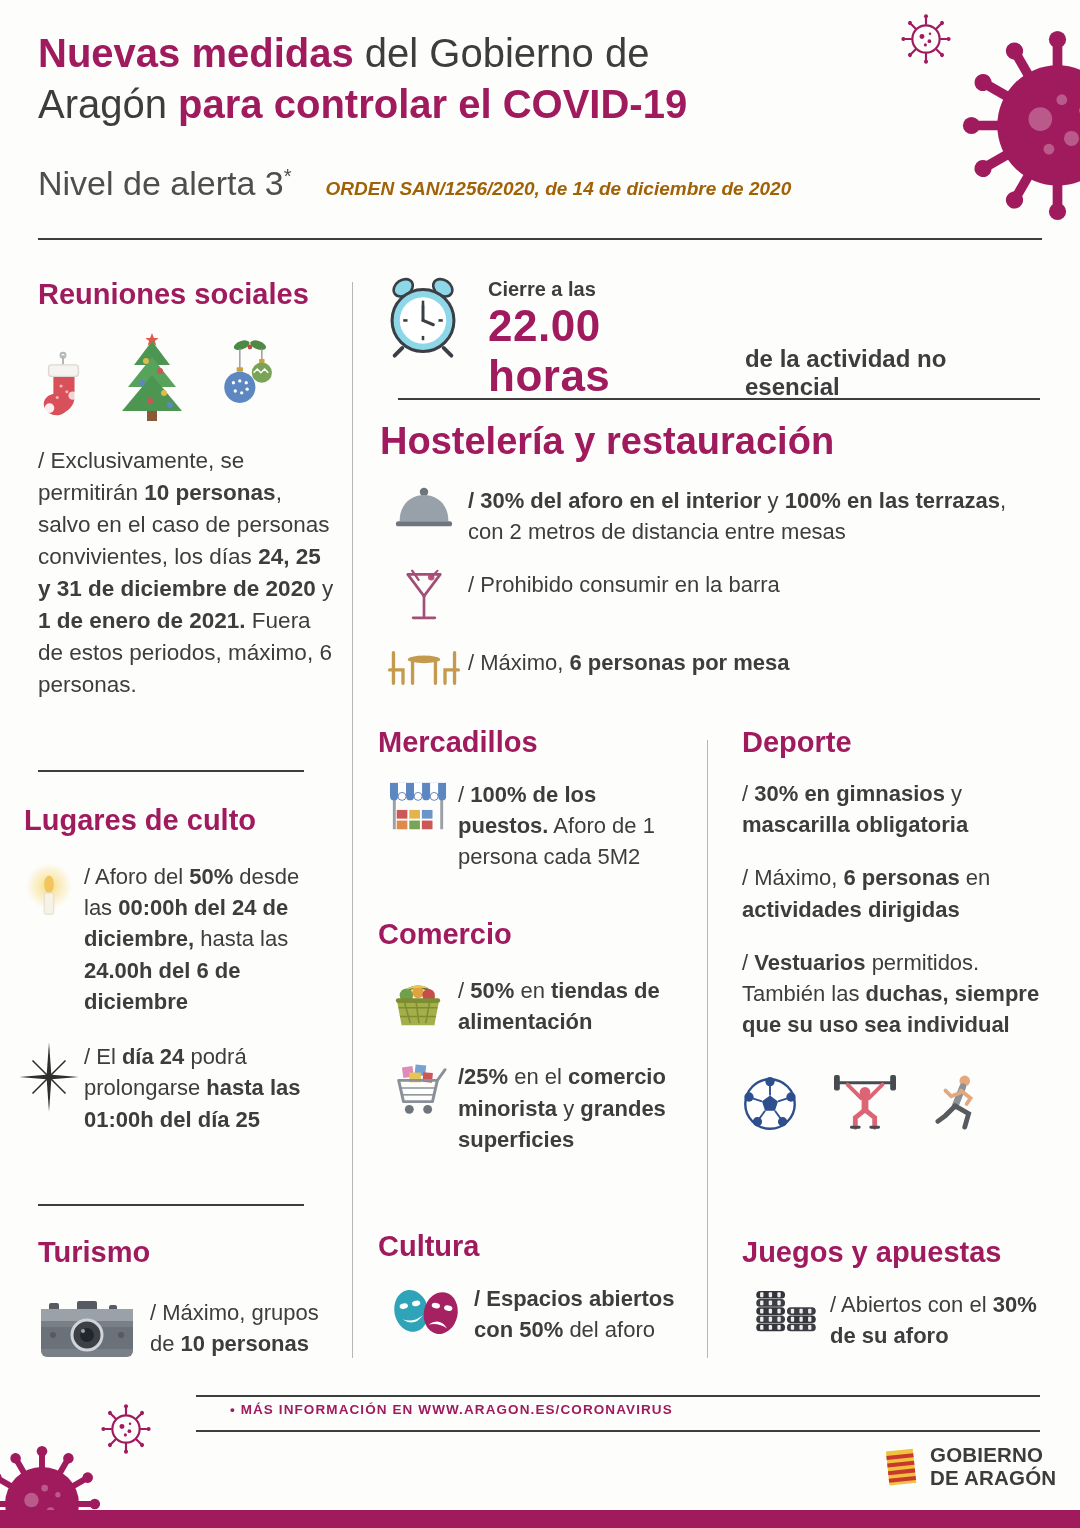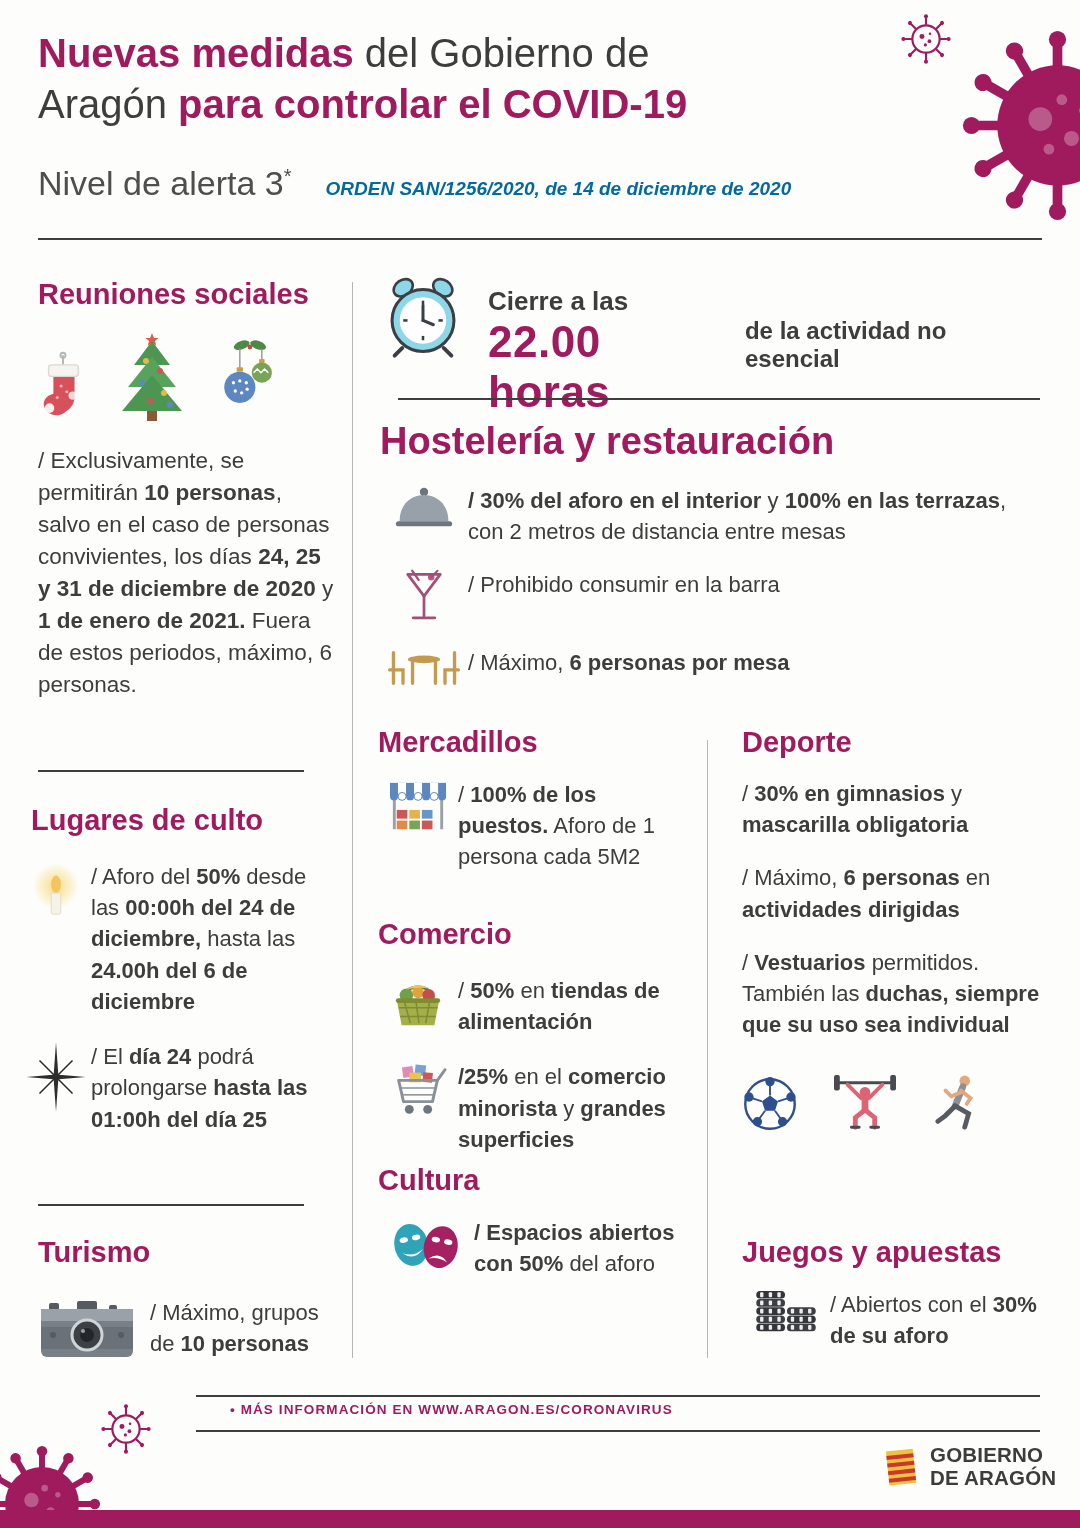--- a/index.html
+++ b/index.html
@@ -17,21 +17,21 @@
     font-family:"Liberation Sans","DejaVu Sans",sans-serif;
     color:var(--dark-text);
   }
   
   .title{position:absolute;left:38px;top:28px;font-size:40px;line-height:1.28;font-weight:400;color:var(--dark-text);}
   .accent{color:var(--magenta);font-weight:800;}
   .b{font-weight:700;}
   .subtitle-row{position:absolute;left:38px;top:164px;display:flex;align-items:baseline;gap:34px;}
   .alert{font-size:34px;color:#4e4e4e;font-weight:400;}
   .alert sup{font-size:20px;color:#4e4e4e;}
-  .order{font-size:19px;font-style:italic;font-weight:600;color:#0369a1;}
+  .order{font-size:19px;font-style:italic;font-weight:600;color:#a16207;}
   .rule{position:absolute;background:var(--rule-dark);}
   #header-rule{left:38px;top:238px;width:1004px;height:2px;}
   #rule-cierre{left:398px;top:398px;width:642px;height:2px;}
   #rule-left-1{left:38px;top:770px;width:266px;height:1.5px;}
   #rule-left-2{left:38px;top:1204px;width:266px;height:1.5px;}
   #rule-f1{left:196px;top:1395px;width:844px;height:2px;}
   #rule-f2{left:196px;top:1430px;width:844px;height:2px;}
   .v-div{position:absolute;width:1px;background:var(--divider-gray);}
   #v-div1{left:352px;top:282px;height:1076px;}
   #v-div2{left:707px;top:740px;height:618px;}
@@ -39,45 +39,45 @@
   .sec{position:absolute;}
   .heading{font-size:29px;font-weight:800;color:var(--magenta);}
   .body-t{font-size:22px;line-height:1.42;color:var(--dark-text);}
   .item-row{display:flex;align-items:flex-start;}
   .ic{display:flex;justify-content:center;align-items:flex-start;flex:0 0 80px;}
   .tx{flex:1;}
   
   #sec-reuniones{left:38px;top:278px;width:296px;}
   .xmas-row{display:flex;align-items:flex-end;gap:24px;margin-top:14px;height:98px;}
   #sec-reuniones .body-t{margin-top:22px;font-size:22.5px;}
-  #sec-culto{left:21px;top:804px;width:312px;}
+  #sec-culto{left:14px;top:804px;width:312px;}
   #sec-culto .heading{padding-left:10px;}
   #sec-culto .item-row{margin-top:24px;}
   #sec-culto .ic{flex:0 0 70px;}
   #sec-turismo{left:38px;top:1236px;width:300px;}
   #sec-turismo .item-row{margin-top:28px;}
   #sec-turismo .ic{flex:0 0 112px;justify-content:flex-start;}
   
   #sec-cierre{left:380px;top:274px;width:662px;display:flex;gap:20px;}
   .cierre-ic{flex:0 0 88px;}
-  .cierre-lead{font-size:26px;font-weight:700;margin-top:12px;}
-  .cierre-line{display:flex;align-items:flex-start;gap:14px;}
+  .cierre-lead{font-size:20px;font-weight:700;margin-top:4px;}
+  .cierre-line{display:flex;align-items:flex-end;gap:14px;}
   .cierre-time{font-size:44px;font-weight:800;color:var(--magenta);letter-spacing:0.5px;}
   .cierre-tail{font-size:24px;font-weight:700;}
   
   #sec-hosteleria{left:380px;top:420px;width:662px;}
   #sec-hosteleria .heading{font-size:38px;}
   #sec-hosteleria .item-row{margin-top:22px;}
   #sec-hosteleria .ic{flex:0 0 88px;}
   
   #sec-mercadillos{left:378px;top:726px;width:312px;}
   #sec-mercadillos .item-row{margin-top:20px;}
   #sec-comercio{left:378px;top:918px;width:318px;}
   #sec-comercio .item-row{margin-top:24px;}
-  #sec-cultura{left:378px;top:1164px;width:318px;}
+  #sec-cultura{left:378px;top:1230px;width:318px;}
   #sec-cultura .item-row{margin-top:20px;}
   #sec-cultura .ic{flex:0 0 96px;}
   
   #sec-deporte{left:742px;top:726px;width:300px;}
   #sec-deporte .body-t{margin-top:22px;}
   #sec-deporte .body-t:first-of-type{margin-top:19px;}
   .sports-row{display:flex;align-items:center;gap:34px;margin-top:32px;}
   #sec-juegos{left:742px;top:1236px;width:300px;}
   #sec-juegos .item-row{margin-top:20px;}
   #sec-juegos .ic{flex:0 0 88px;}

